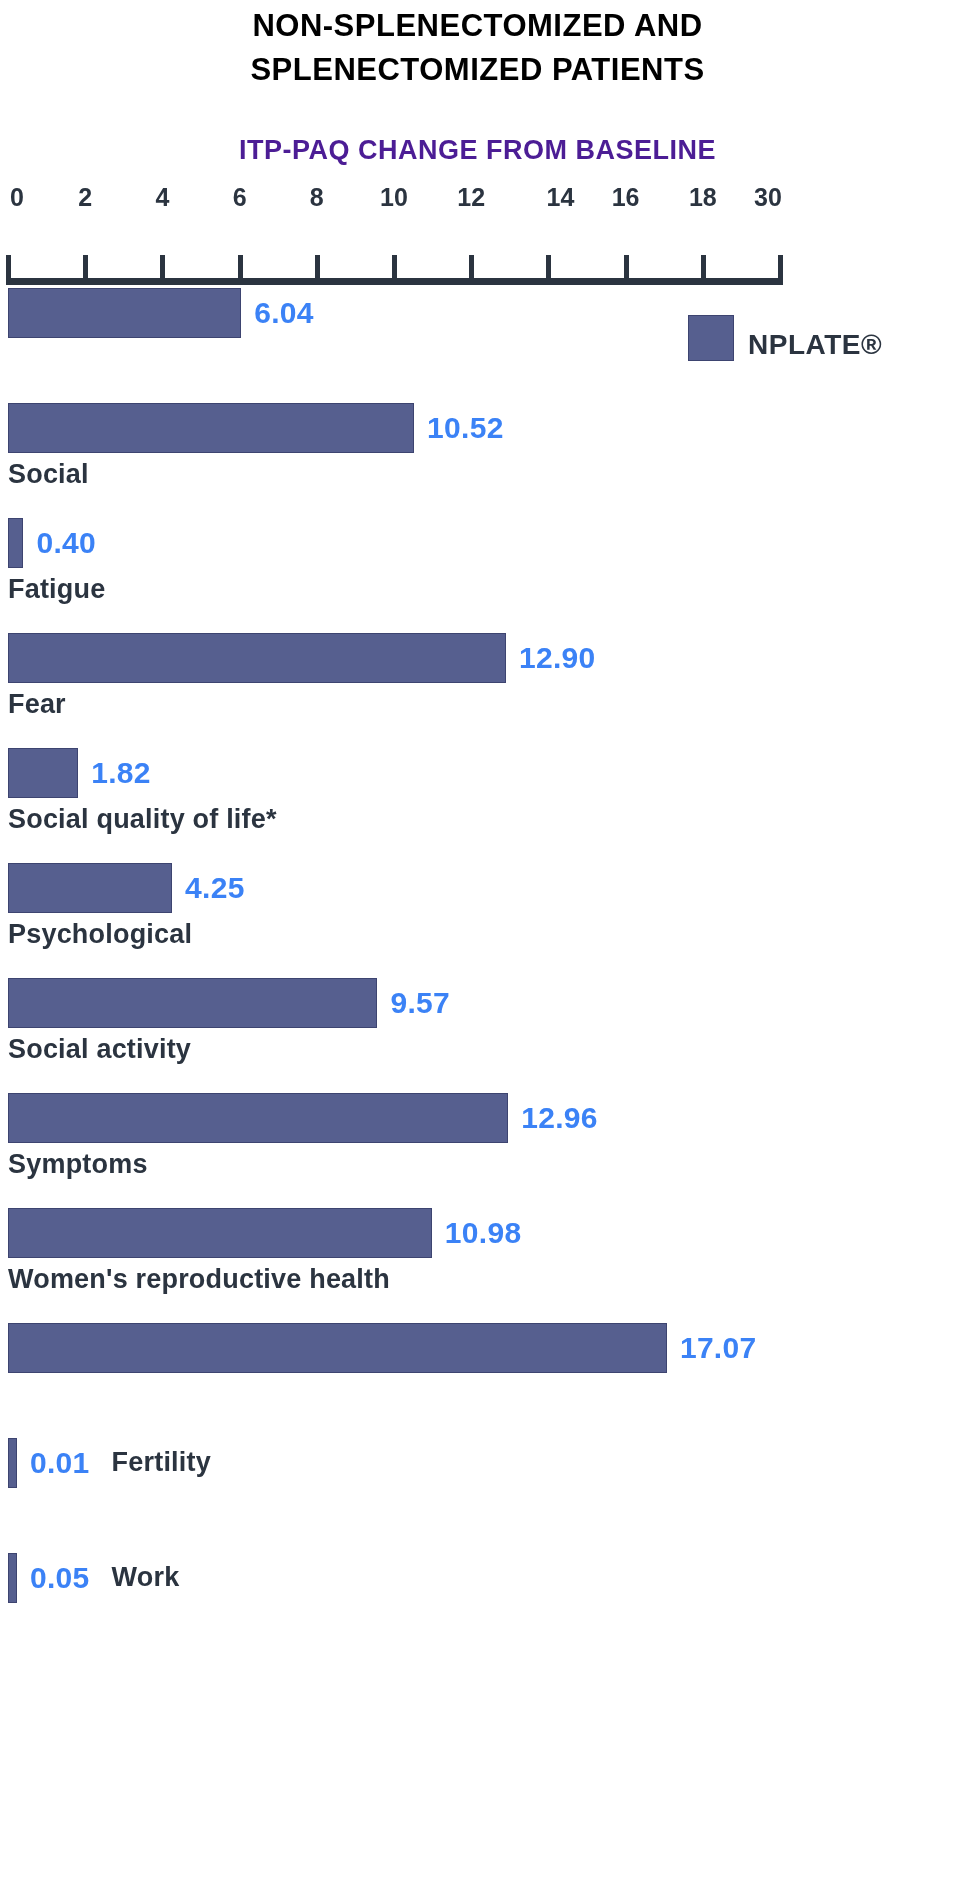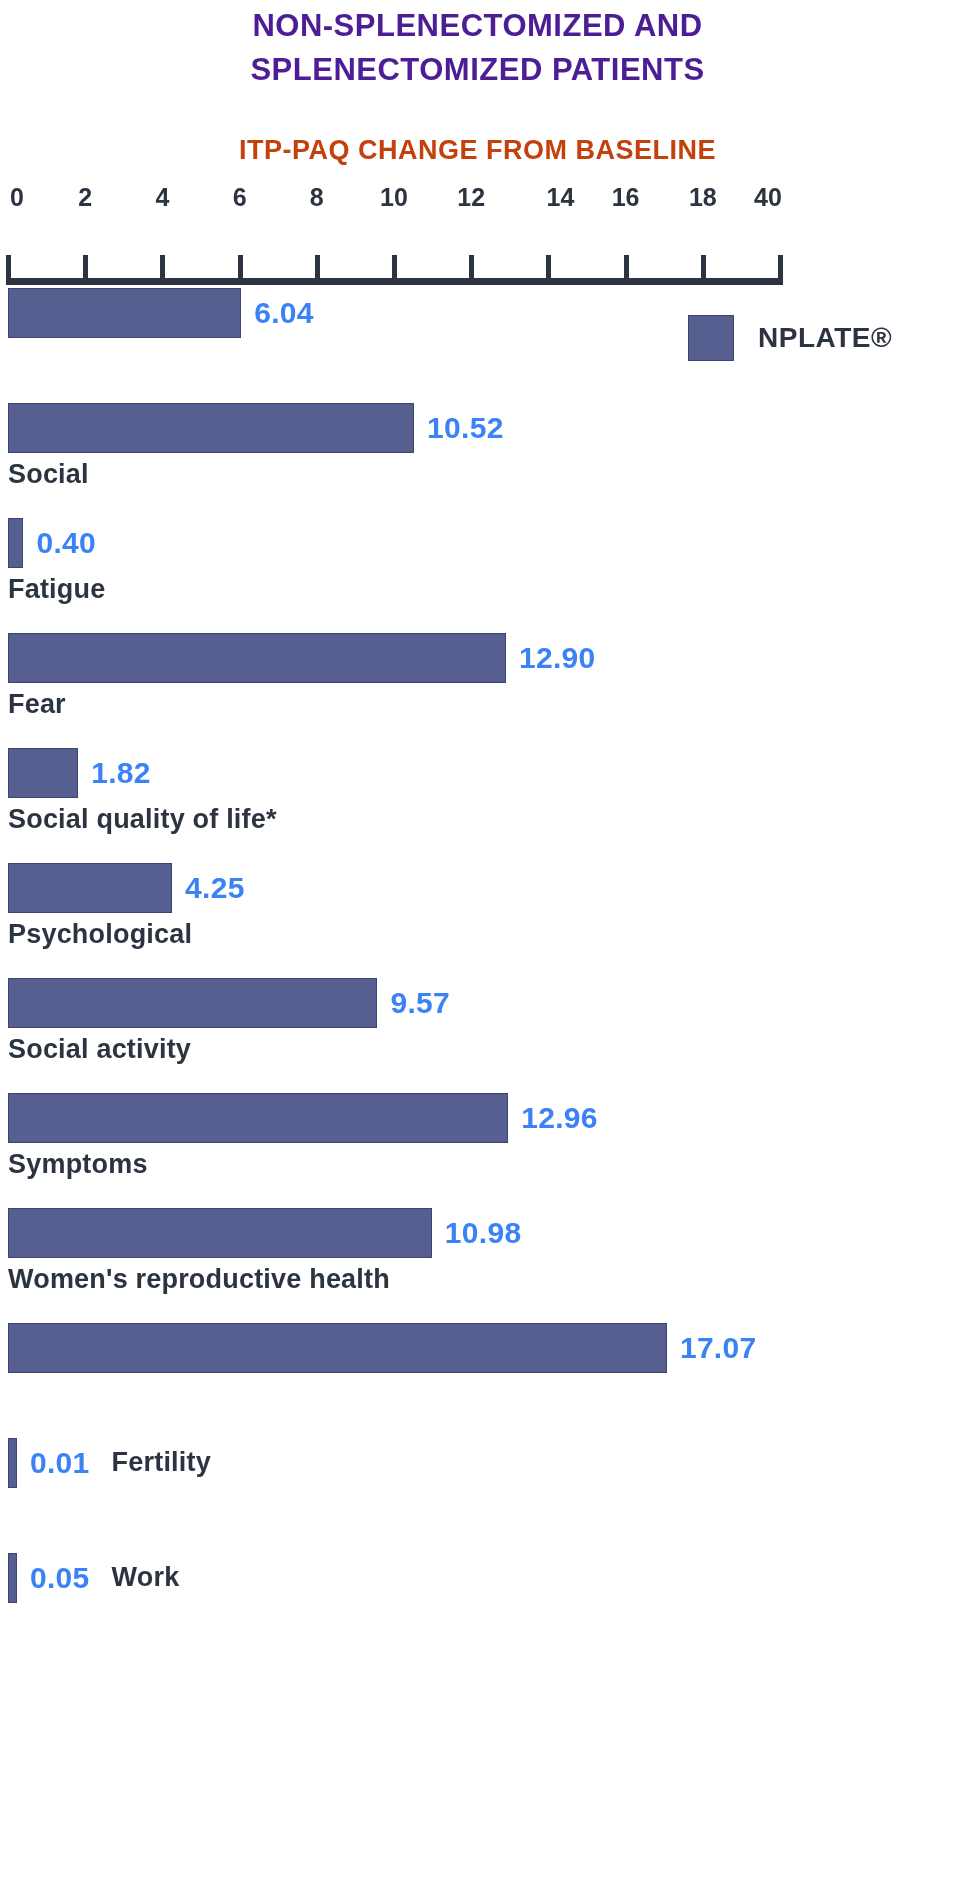--- a/index.html
+++ b/index.html
@@ -16,30 +16,30 @@
 
   
   .titles{
     position:absolute;left:0;top:0;width:955px;
     text-align:center;
   }
   .title-line{
     font-size:31px;
     font-weight:bold;
     letter-spacing:0.5px;
-    color:#4c1d95;
+    color:#000000;
     line-height:44px;
     text-transform:uppercase;
   }
   .title-block{padding-top:4px;}
   .subtitle{
     font-size:27px;
     font-weight:bold;
     letter-spacing:0.5px;
-    color:#c2410c;
+    color:#4c1d95;
     line-height:40px;
     margin-top:38px;
     text-transform:uppercase;
   }
 
   
   .axis{
     position:absolute;
     left:8px;top:183px;
     width:772px;
@@ -69,21 +69,21 @@
     bottom:0;
     width:5px;height:30px;
     background:#2b3440;
     transform:translateX(-2px);
   }
 
   
   .legend{
     position:absolute;
     left:688px;top:315px;
-    display:flex;align-items:center;gap:24px;
+    display:flex;align-items:flex-end;gap:14px;
   }
   .legend-swatch{
     width:46px;height:46px;
     background:#565f8f;
     border:1px solid #3d4470;
     box-sizing:border-box;
   }
   .legend-label{
     font-size:28px;
     font-weight:bold;
@@ -161,21 +161,21 @@
         <div class="axis-tick-label" style="left: 9px;">0</div>
         <div class="axis-tick-label" style="left: 77.2px;">2</div>
         <div class="axis-tick-label" style="left: 154.4px;">4</div>
         <div class="axis-tick-label" style="left: 231.6px;">6</div>
         <div class="axis-tick-label" style="left: 308.8px;">8</div>
         <div class="axis-tick-label" style="left: 386px;">10</div>
         <div class="axis-tick-label" style="left: 463.2px;">12</div>
         <div class="axis-tick-label" style="left: 540.4px; margin-left: 12px;">14</div>
         <div class="axis-tick-label" style="left: 617.6px;">16</div>
         <div class="axis-tick-label" style="left: 694.8px;">18</div>
-        <div class="axis-tick-label" style="left: 760px;">40</div>
+        <div class="axis-tick-label" style="left: 760px;">30</div>
       </div>
     <div class="axis-line-wrap">
       <div id="axis-ticks">
           <div class="axis-tick" style="left: 0px;"></div>
           <div class="axis-tick" style="left: 77.2px;"></div>
           <div class="axis-tick" style="left: 154.4px;"></div>
           <div class="axis-tick" style="left: 231.6px;"></div>
           <div class="axis-tick" style="left: 308.8px;"></div>
           <div class="axis-tick" style="left: 386px;"></div>
           <div class="axis-tick" style="left: 463.2px;"></div>

